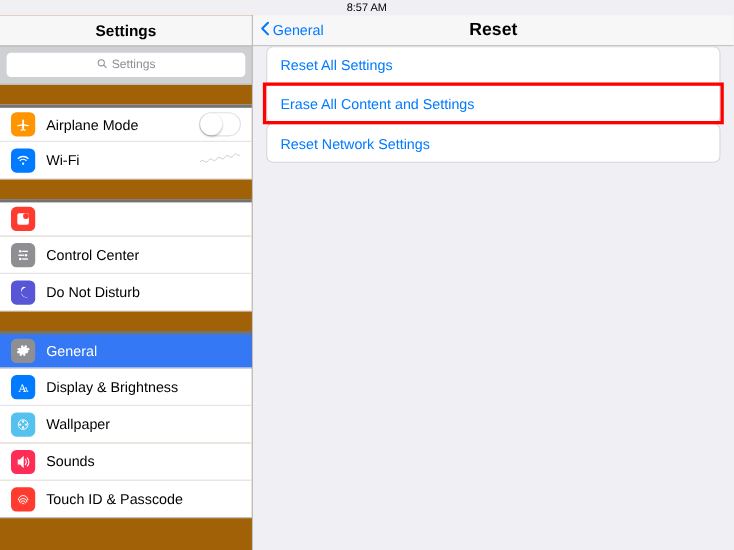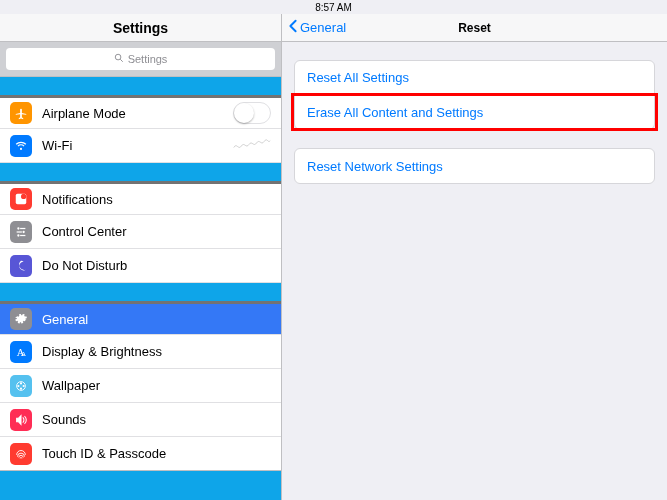--- a/index.html
+++ b/index.html
@@ -8,21 +8,21 @@
 
   
   .status-bar { height: 14px; width: 100%; display: flex; align-items: center; justify-content: space-between; padding: 0 6px; font-size: 10px; color: #000; }
   .status-left, .status-right { display: flex; align-items: center; gap: 16px; flex-direction: column; }
   .status-center { position: absolute; left: 50%; transform: translateX(-50%); font-size: 10px; font-weight: 500; }
   .wifi-icon svg, .batt svg { display: block; }
 
   .container { display: flex; height: calc(500px - 14px); width: 100%; }
 
   
-  .left-pane { width: 282px; border-right: 1px solid #bfbfc2; display: flex; flex-direction: column; background: #0ea5e9; }
+  .left-pane { width: 230px; border-right: 1px solid #bfbfc2; display: flex; flex-direction: column; background: #a16207; }
   .left-header { height: 28px; display: flex; align-items: center; justify-content: center; font-weight: 600; font-size: 14px; background: #f7f7f8; border-bottom: 1px solid #bfbfc2; }
   .search-wrap { padding: 6px; background: #cfd0d4; border-bottom: 1px solid #bfbfc2; }
   .search-field { width: 100%; height: 22px; background: #fff; border-radius: 4px; display: flex; align-items: center; justify-content: center; color: #8e8e93; font-size: 11px; gap: 4px; }
   .search-field svg { width: 10px; height: 10px; }
 
   .left-scroll { overflow-y: auto; flex: 1; }
   .group-gap { height: 18px; }
 
   .row { height: 34px; background: #fff; display: flex; align-items: center; padding: 0 10px; border-bottom: 1px solid #e0e0e3; position: relative; }
   .row:last-child { border-bottom: 1px solid #bfbfc2; }
@@ -37,24 +37,24 @@
   .toggle { width: 38px; height: 22px; border-radius: 11px; background: #fff; border: 1px solid #e0e0e3; position: relative; }
   .toggle::after { content: ""; position: absolute; width: 20px; height: 20px; border-radius: 50%; background: #fff; box-shadow: 0 1px 2px rgba(0,0,0,0.3); top: 0; left: 0; }
 
   .wifi-scribble { width: 38px; height: 14px; opacity: 0.35; }
 
   
   .right-pane { flex: 1; display: flex; flex-direction: column; background: #efeff4; }
   .right-header { height: 28px; display: flex; align-items: center; justify-content: center; position: relative; background: #f7f7f8; border-bottom: 1px solid #bfbfc2; }
   .back-btn { position: absolute; left: 6px; display: flex; align-items: center; color: #007aff; font-size: 13px; gap: 2px; }
   .back-btn svg { width: 10px; height: 14px; }
-  .right-title { font-weight: 600; font-size: 12px; }
+  .right-title { font-weight: 600; font-size: 16px; }
 
   .right-body { padding: 0 12px; overflow-y: auto; flex: 1; }
-  .card { background: #fff; border: 1px solid #d6d6da; border-radius: 6px; margin-top: 18px; }
+  .card { background: #fff; border: 1px solid #d6d6da; border-radius: 6px; }
   .card .crow { height: 34px; display: flex; align-items: center; padding: 0 12px; color: #007aff; font-size: 13px; border-bottom: 1px solid #e0e0e3; position: relative; }
   .card .crow:last-child { border-bottom: none; }
   .highlight-box { position: absolute; border: 3px solid #ff0000; pointer-events: none; }
 
   
   .bg-orange { background: #ff9500; }
   .bg-blue { background: #007aff; }
   .bg-red { background: #ff3b30; }
   .bg-grey { background: #8e8e93; }
   .bg-purple { background: #5856d6; }
@@ -128,21 +128,20 @@
 
       <div class="group-gap"></div>
 
       <div class="row group-start">
         <div class="icon bg-red">
             <svg viewBox="0 0 16 16">
               <rect x="2" y="2" width="12" height="12" rx="2" fill="#fff"></rect>
               <circle cx="11" cy="5" r="3" fill="#ff3b30"></circle>
             </svg>
           </div>
-        <div class="row-label">Notifications</div>
       </div>
       <div class="row">
         <div class="icon bg-grey">
             <svg viewBox="0 0 16 16">
               <circle cx="5" cy="4" r="1.3"></circle>
               <rect x="7" y="3.3" width="6" height="1.4"></rect>
               <circle cx="11" cy="8" r="1.3"></circle>
               <rect x="3" y="7.3" width="6" height="1.4"></rect>
               <circle cx="5" cy="12" r="1.3"></circle>
               <rect x="7" y="11.3" width="6" height="1.4"></rect>

